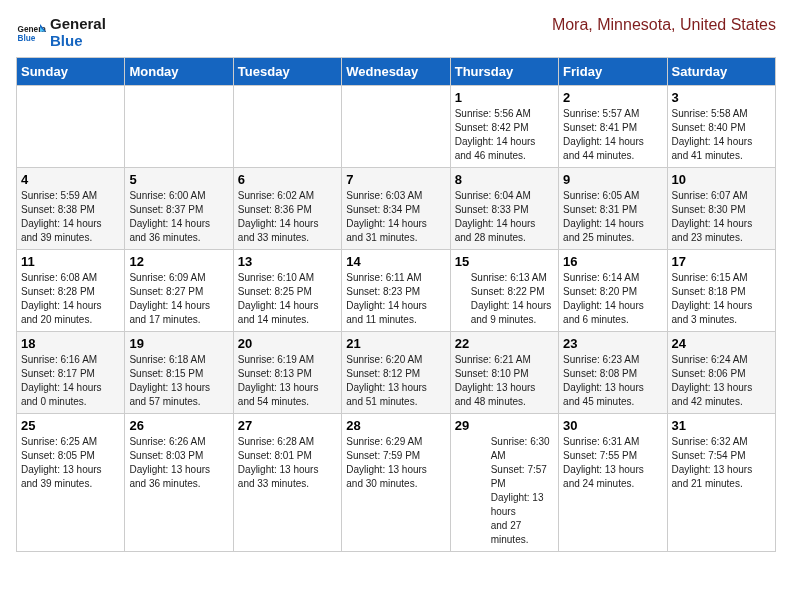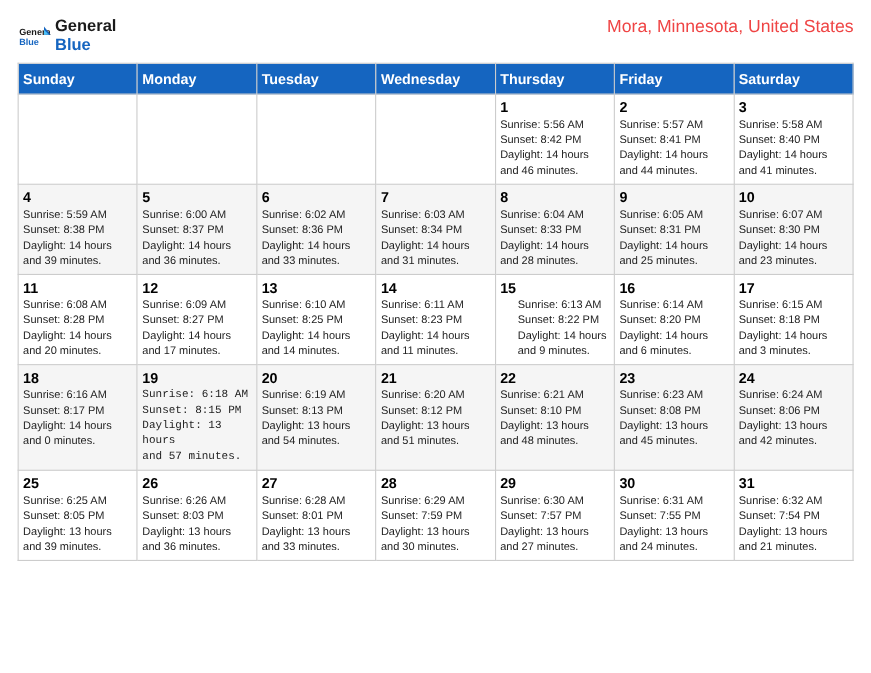--- a/index.html
+++ b/index.html
@@ -28,21 +28,21 @@
     .title-block {
       text-align: right;
     }
     .main-title {
       font-size: 36px;
       font-weight: bold;
       color: #1a1a1a;
     }
     .subtitle {
       font-size: 16px;
-      color: #ef4444;
+      color: #7f1d1d;
     }
     .calendar {
       width: 100%;
       border-collapse: collapse;
       font-size: 11px;
     }
     .calendar thead th {
       background-color: #1565c0;
       color: #fff;
       padding: 6px 4px;
@@ -242,21 +242,21 @@
       <tr>
         <td>
           <div class="day-num">18</div>
           <div class="day-info" style="white-space: pre-line;">Sunrise: 6:16 AM
 Sunset: 8:17 PM
 Daylight: 14 hours
 and 0 minutes.</div>
         </td>
         <td>
           <div class="day-num">19</div>
-          <div class="day-info" style="white-space: pre-line; font-family: Liberation Mono, monospace;">Sunrise: 6:18 AM
+          <div class="day-info" style="white-space: pre-line;">Sunrise: 6:18 AM
 Sunset: 8:15 PM
 Daylight: 13 hours
 and 57 minutes.</div>
         </td>
         <td>
           <div class="day-num">20</div>
           <div class="day-info" style="white-space: pre-line;">Sunrise: 6:19 AM
 Sunset: 8:13 PM
 Daylight: 13 hours
 and 54 minutes.</div>
@@ -314,21 +314,21 @@
         </td>
         <td>
           <div class="day-num">28</div>
           <div class="day-info" style="white-space: pre-line;">Sunrise: 6:29 AM
 Sunset: 7:59 PM
 Daylight: 13 hours
 and 30 minutes.</div>
         </td>
         <td>
           <div class="day-num">29</div>
-          <div class="day-info" style="white-space: pre-line;">Sunrise: 6:30 AM
+          <div class="day-info" style="white-space: pre-line; margin-left: 36px;">Sunrise: 6:30 AM
 Sunset: 7:57 PM
 Daylight: 13 hours
 and 27 minutes.</div>
         </td>
         <td>
           <div class="day-num">30</div>
           <div class="day-info" style="white-space: pre-line;">Sunrise: 6:31 AM
 Sunset: 7:55 PM
 Daylight: 13 hours
 and 24 minutes.</div>

